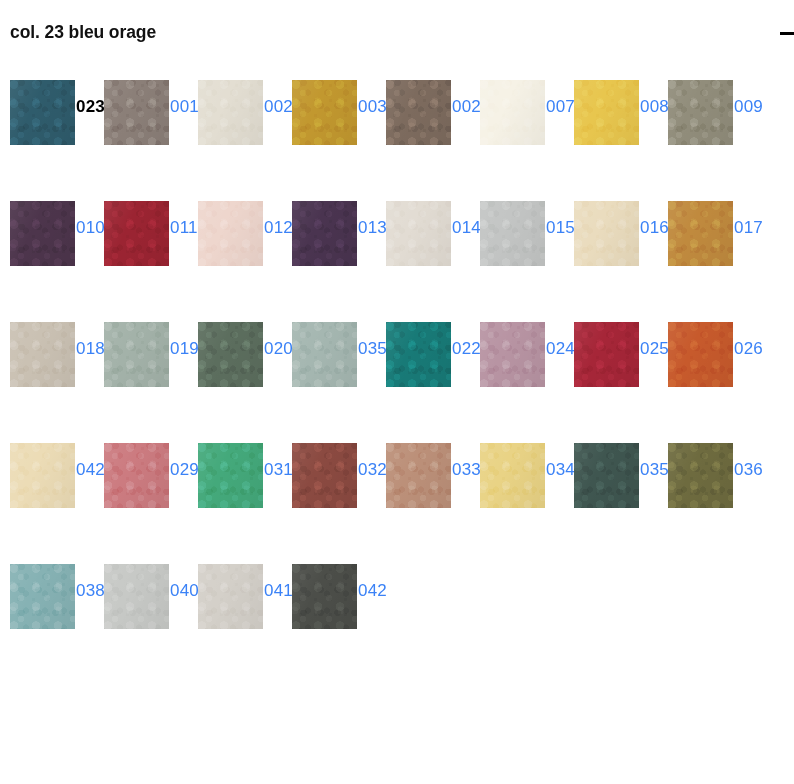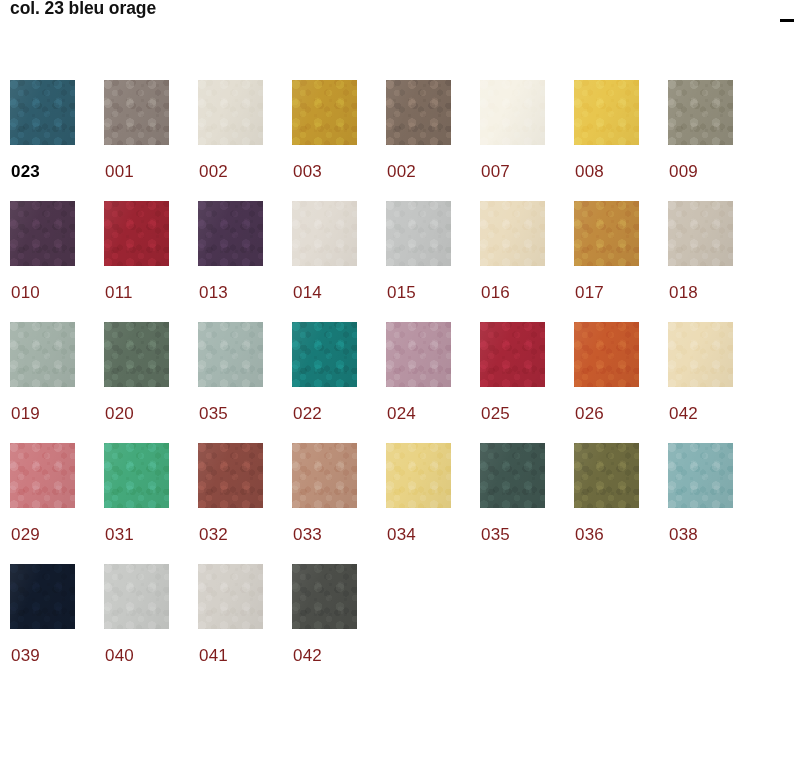--- a/index.html
+++ b/index.html
@@ -19,20 +19,21 @@
   }
 
   
   .header {
     position: absolute;
     left: 0;
     top: 0;
     width: 794px;
     height: 66px;
     display: flex;
+    align-items: center;
     justify-content: space-between;
     padding: 0 0 0 10px;
   }
   .header-title {
     font-size: 17.5px;
     font-weight: 600;
     letter-spacing: -0.1px;
     color: #111111;
     line-height: 1;
     white-space: nowrap;
@@ -62,21 +63,21 @@
     left: 10px;
     top: 80px;
     width: 784px;
     display: flex;
     flex-wrap: wrap;
   }
   .swatch-cell {
     width: 94px;
     height: 121px;
     display: flex;
-    flex-direction: column;
+    flex-direction: row;
     align-items: flex-start;
     background: transparent;
     border: 0;
     padding: 0;
     margin: 0;
     cursor: pointer;
     font-family: inherit;
     text-align: left;
   }
   .swatch-chip {
@@ -110,21 +111,21 @@
     background:
       linear-gradient(115deg, rgba(255,255,255,.07) 0%, rgba(0,0,0,0) 38%, rgba(0,0,0,.05) 100%);
     pointer-events: none;
   }
   .swatch-label {
     margin-top: 18px;
     padding-left: 1px;
     font-size: 17px;
     line-height: 1;
     letter-spacing: 0.2px;
-    color: #7f1d1d;
+    color: #3b82f6;
     font-weight: 400;
     white-space: nowrap;
   }
   .swatch-cell.is-selected .swatch-label {
     color: #000000;
     font-weight: 700;
   }
 </style>
 </head>
 <body>
@@ -171,20 +172,24 @@
     </button>
     <button class="swatch-cell">
       <span class="swatch-chip" style="background-color: rgb(77, 53, 76);"></span>
       <span class="swatch-label">010</span>
     </button>
     <button class="swatch-cell">
       <span class="swatch-chip" style="background-color: rgb(155, 36, 50);"></span>
       <span class="swatch-label">011</span>
     </button>
     <button class="swatch-cell">
+      <span class="swatch-chip" style="background-color: rgb(238, 214, 205);"></span>
+      <span class="swatch-label">012</span>
+    </button>
+    <button class="swatch-cell">
       <span class="swatch-chip" style="background-color: rgb(74, 52, 80);"></span>
       <span class="swatch-label">013</span>
     </button>
     <button class="swatch-cell">
       <span class="swatch-chip" style="background-color: rgb(226, 220, 211);"></span>
       <span class="swatch-label">014</span>
     </button>
     <button class="swatch-cell">
       <span class="swatch-chip" style="background-color: rgb(195, 197, 196);"></span>
       <span class="swatch-label">015</span>
@@ -259,24 +264,20 @@
     </button>
     <button class="swatch-cell">
       <span class="swatch-chip" style="background-color: rgb(110, 107, 63);"></span>
       <span class="swatch-label">036</span>
     </button>
     <button class="swatch-cell">
       <span class="swatch-chip" style="background-color: rgb(134, 178, 180);"></span>
       <span class="swatch-label">038</span>
     </button>
     <button class="swatch-cell">
-      <span class="swatch-chip" style="background-color: rgb(17, 27, 44);"></span>
-      <span class="swatch-label">039</span>
-    </button>
-    <button class="swatch-cell">
       <span class="swatch-chip" style="background-color: rgb(199, 201, 198);"></span>
       <span class="swatch-label">040</span>
     </button>
     <button class="swatch-cell">
       <span class="swatch-chip" style="background-color: rgb(212, 208, 201);"></span>
       <span class="swatch-label">041</span>
     </button>
     <button class="swatch-cell">
       <span class="swatch-chip" style="background-color: rgb(76, 78, 73);"></span>
       <span class="swatch-label">042</span>

